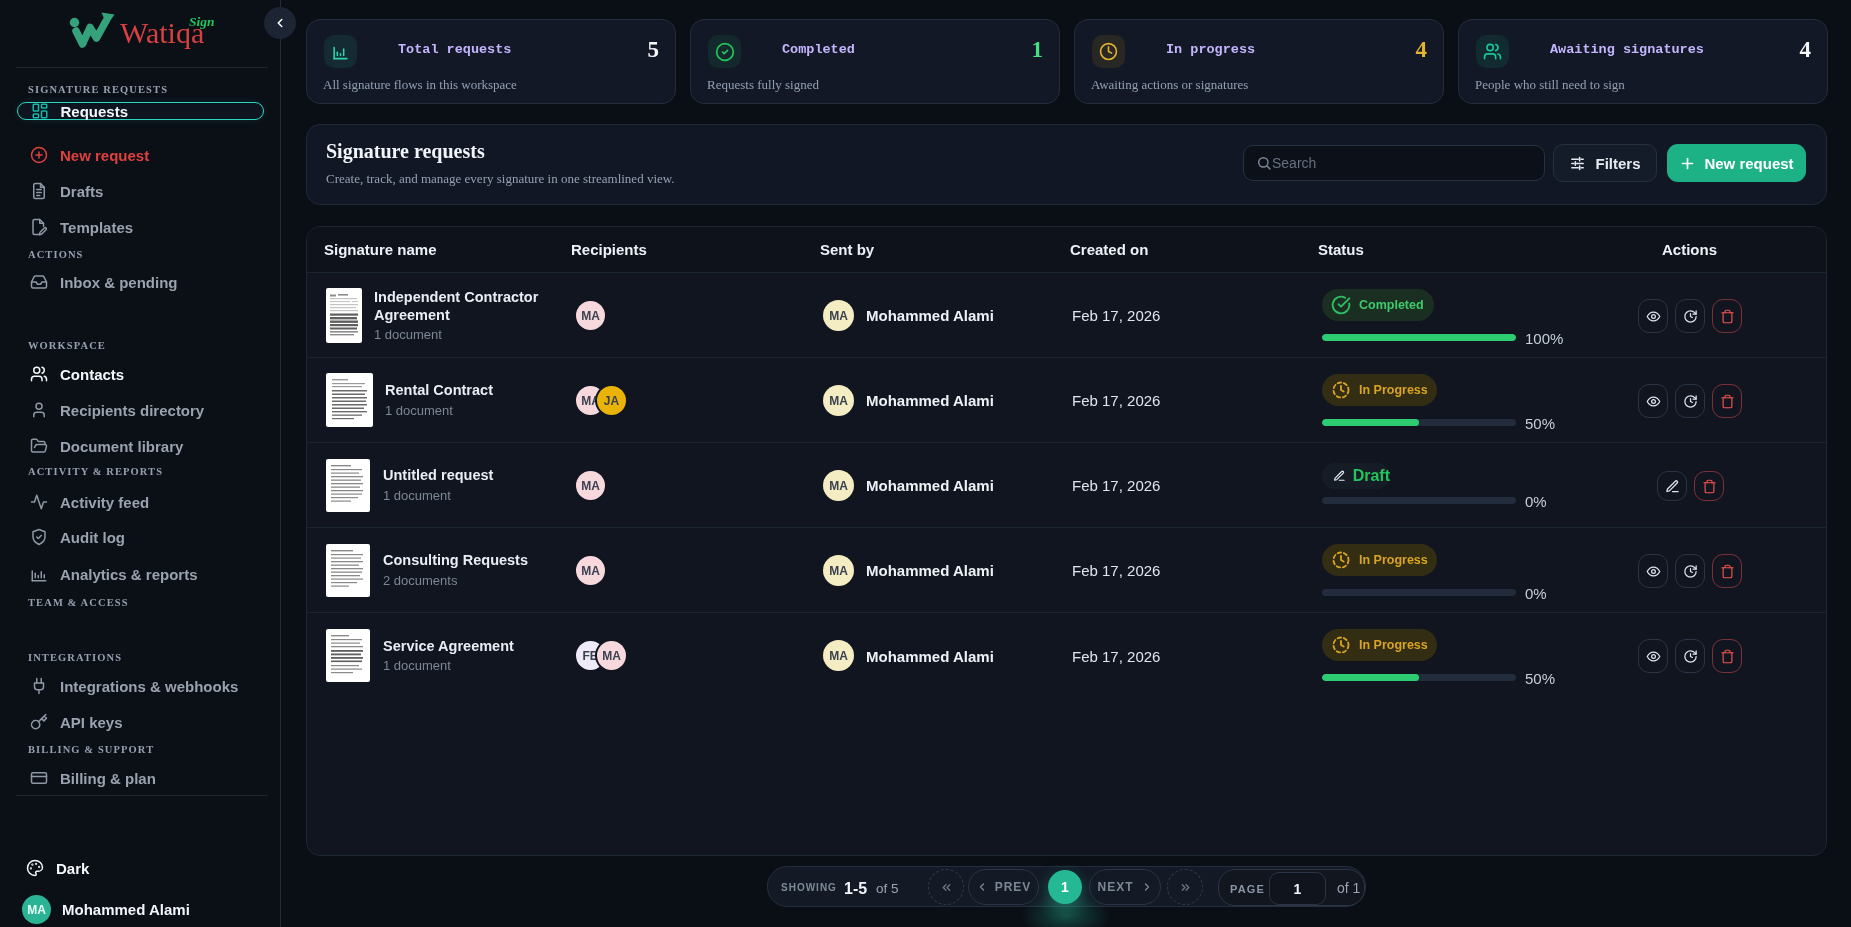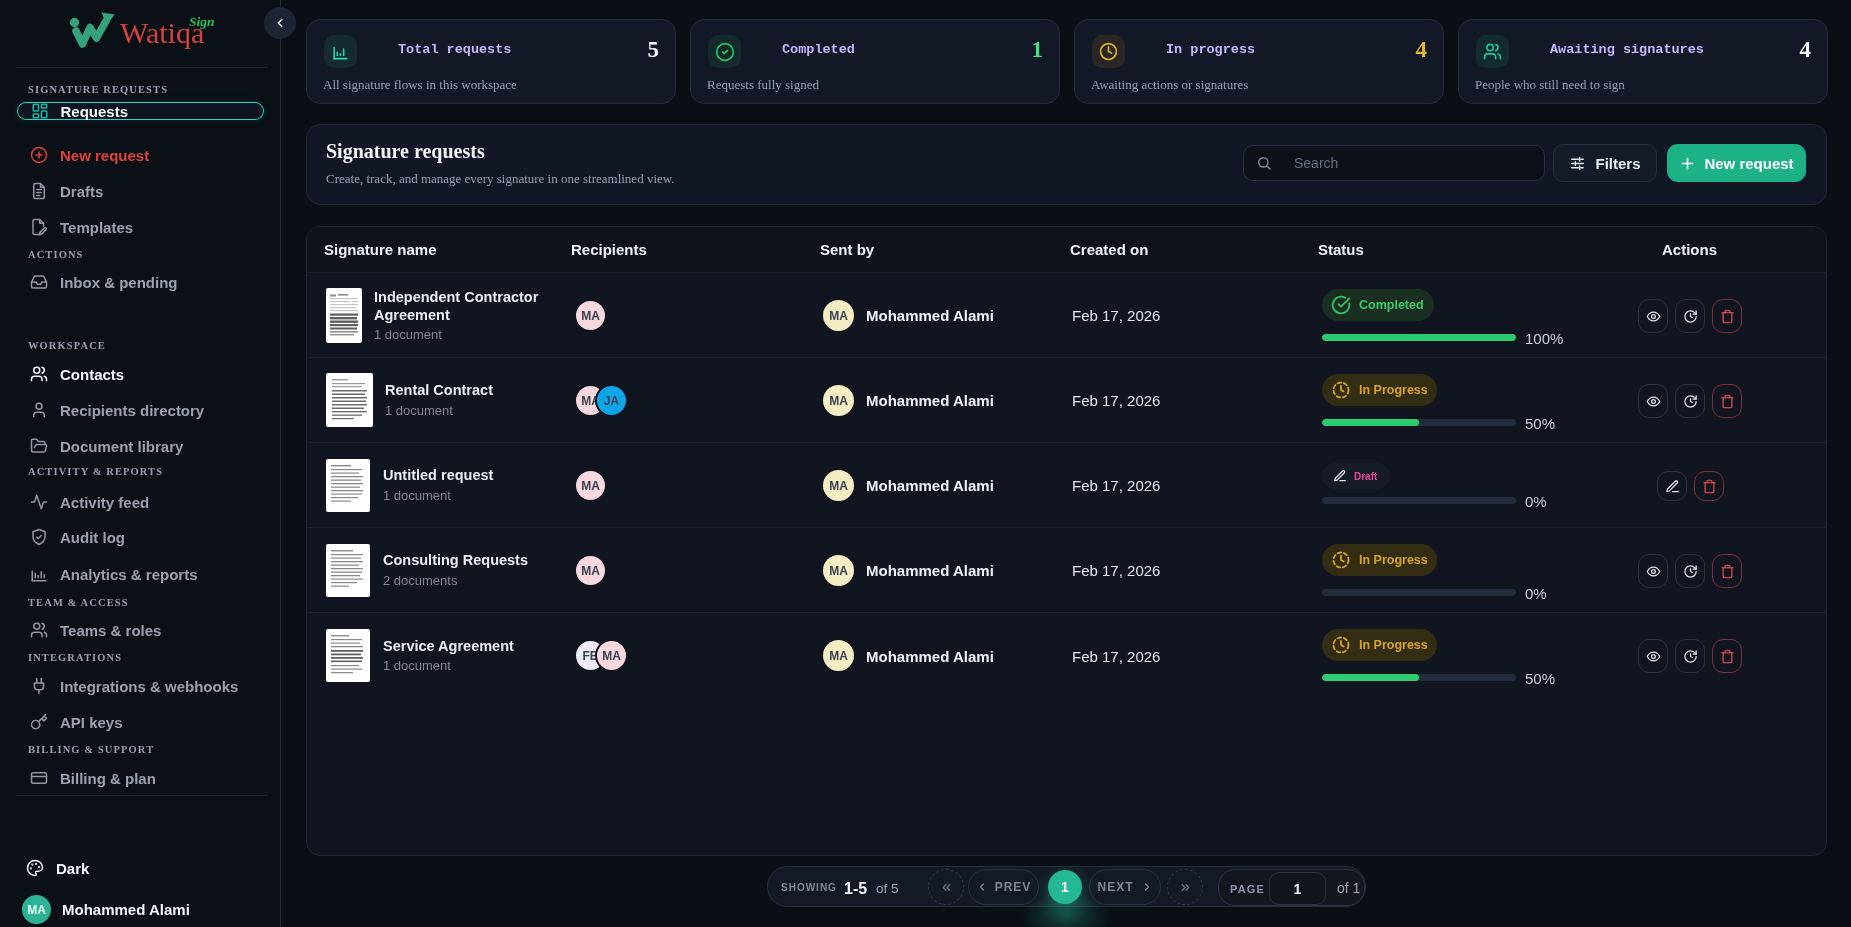--- a/index.html
+++ b/index.html
@@ -25,21 +25,21 @@
 .card .tile { position:absolute; left:17px; top:15px; width:33px; height:33px; border-radius:10px; display:flex; align-items:center; justify-content:center; }
 .card .ct { position:absolute; left:58px; top:22px; font-family:Liberation Mono, monospace; font-size:13.5px; font-weight:bold; color:#c4b5fd;margin-left:33px; }
 .card .cv { position:absolute; right:16px; top:17px; font-family:"Liberation Serif", serif; font-size:23px; font-weight:bold; color:#f6f8fb; }
 .card .cs { position:absolute; left:16px; top:57px; font-family:"Liberation Serif", serif; font-size:13px; color:#93a0b2; }
 
 
 #phead { position:absolute; left:306px; top:124px; width:1521px; height:81px; background:#111724; border:1px solid #202936; border-radius:14px; }
 #phead h1 { position:absolute; left:19px; top:15px; font-family:"Liberation Serif", serif; font-size:20px; font-weight:bold; color:#f2f5fa; }
 #phead .sub { position:absolute; left:19px; top:46px; font-family:"Liberation Serif", serif; font-size:13px; color:#94a1b1; }
 #search { position:absolute; left:936px; top:20px; width:302px; height:36px; background:#0c1119; border:1px solid #273142; border-radius:10px; display:flex; align-items:center; }
-#search .ph { color:#66707f; font-size:14px; margin-left:22px; }
+#search .ph { color:#66707f; font-size:14px; margin-left:0; }
 #filters { position:absolute; left:1246px; top:19px; width:104px; height:38px; background:#151c29; border:1px solid #273040; border-radius:10px; display:flex; align-items:center; justify-content:center; gap:9px; color:#e8ecf2; font-size:15px; font-weight:bold; }
 #newreq { position:absolute; left:1360px; top:19px; width:139px; height:38px; background:#1db186; border-radius:11px; display:flex; align-items:center; justify-content:center; gap:8px; color:#fff; font-size:15px; font-weight:bold; }
 
 
 #table { position:absolute; left:306px; top:226px; width:1521px; height:630px; background:#10151f; border:1px solid #1e2734; border-radius:14px; overflow:hidden; }
 #thead { position:absolute; left:0; top:0; width:100%; height:46px; background:#0d121b; border-bottom:1px solid #1b2431; }
 #thead div { position:absolute; top:14px; font-size:15px; font-weight:bold; color:#eef2f8; }
 .row { position:absolute; left:0; width:100%; height:85px; border-bottom:1px solid #1a2330; }
 .thumb { position:absolute; left:19px; background:#fff; border-radius:2px; }
 .nm { position:absolute; left:67px; font-size:14.5px; font-weight:bold; color:#e9eef5; line-height:17.5px; }
@@ -58,21 +58,21 @@
 .nmb .nm, .nmb .nd { position:static; }
 .nmb .nd { margin-top:3px; }
 .sentnm, .date { top:50%; transform:translateY(-50%); }
 .av { box-shadow:0 0 0 2px #10151f; }
 .av.sent { width:31px; height:31px; box-shadow:none; }
 .pill { top:16px; }
 .pill .pic { width:20px; height:20px; margin:0 8px 0 9px; }
 .pill .pic2 { width:14px; height:14px; margin:0 7px 0 11px; }
 .pgreen { background:#1a2f22; color:#3fca6b; }
 .pamber { background:#332d13; color:#d9a422; }
-.pdraft { background:#161c26; color:#ec4899; font-size:10px; height:26px; top:20px; border-radius:13px; }
+.pdraft { background:#161c26; color:#22c55e; font-size:16px; height:26px; top:20px; border-radius:13px; }
 .bar { top:61px; }
 .pct { top:57px; }
 
 
 #pag { position:absolute; left:767px; top:866px; width:599px; height:41px; background:#131a26; border:1px solid #242e3e; border-radius:20px; }
 #pag .glow { position:absolute; left:252px; top:26px; width:92px; height:46px; background:radial-gradient(ellipse at center, rgba(38,184,150,.35), rgba(38,184,150,0) 70%); }
 .pgc { position:absolute; top:2px; width:36px; height:36px; border-radius:50%; border:1px dashed #323c4d; display:flex; align-items:center; justify-content:center; }
 .pgp { position:absolute; top:2px; height:36px; border-radius:18px; border:1px solid #2b3444; display:flex; align-items:center; justify-content:center; gap:7px; color:#7c8795; font-size:12px; font-weight:bold; letter-spacing:1px; }
 </style>
 </head>
@@ -145,26 +145,20 @@
   <div class="sb-item" style="top:558px"><svg class="ic" viewBox="0 0 24 24" fill="none" stroke="#8f98a5" stroke-width="2" stroke-linecap="round" stroke-linejoin="round">
         <line x1="3" y1="21" x2="21" y2="21"></line>
         <line x1="3" y1="21" x2="3" y2="8"></line>
         <line x1="7" y1="17" x2="7" y2="11"></line>
         <line x1="11" y1="17" x2="11" y2="14"></line>
         <line x1="15" y1="17" x2="15" y2="9"></line>
         <line x1="19" y1="17" x2="19" y2="13"></line>
       </svg>Analytics &amp; reports</div>
 
   <div class="sb-label" style="top:596px">TEAM &amp; ACCESS</div>
-  <div class="sb-item" style="top:614px"><svg class="ic" viewBox="0 0 24 24" fill="none" stroke="#8f98a5" stroke-width="2" stroke-linecap="round" stroke-linejoin="round">
-        <path d="M16 21v-2a4 4 0 0 0-4-4H6a4 4 0 0 0-4 4v2"></path>
-        <circle cx="9" cy="7" r="4"></circle>
-        <path d="M22 21v-2a4 4 0 0 0-3-3.87"></path>
-        <path d="M16 3.13a4 4 0 0 1 0 7.75"></path>
-      </svg>Teams &amp; roles</div>
 
   <div class="sb-label" style="top:651px">INTEGRATIONS</div>
   <div class="sb-item" style="top:670px"><svg class="ic" viewBox="0 0 24 24" fill="none" stroke="#8f98a5" stroke-width="2" stroke-linecap="round" stroke-linejoin="round">
         <path d="M12 22v-5"></path>
         <path d="M9 8V2"></path>
         <path d="M15 8V2"></path>
         <path d="M18 8v5a4 4 0 0 1-4 4h-4a4 4 0 0 1-4-4V8z"></path>
       </svg>Integrations &amp; webhooks</div>
   <div class="sb-item" style="top:706px"><svg class="ic" viewBox="0 0 24 24" fill="none" stroke="#8f98a5" stroke-width="2" stroke-linecap="round" stroke-linejoin="round">
         <path d="M21 2l-2 2m-7.61 7.61a5.5 5.5 0 1 1-7.778 7.778 5.5 5.5 0 0 1 7.777-7.777zm0 0L15.5 7.5m0 0l3 3L22 7l-3-3m-3.5 3.5L19 4"></path>
@@ -365,21 +359,21 @@
             <rect x="6" y="41.5" width="30" height="1.3"></rect>
             <rect x="6" y="45" width="22" height="1.2"></rect>
           </g>
         </svg>
     </div>
     <div class="nmb" style="left:78px">
         <div class="nm">Rental Contract</div>
         <div class="nd">1 document</div>
       </div>
     <div class="av" style="left:269px; top:28px; background:#f7d9dd">MA</div>
-    <div class="av" style="left:290px; top:28px; background:#0ea5e9">JA</div>
+    <div class="av" style="left:290px; top:28px; background:#eab308">JA</div>
     <div class="av sent" style="left:516px; top:27px; background:#f4ecc2">MA</div>
     <div class="sentnm">Mohammed Alami</div>
     <div class="date">Feb 17, 2026</div>
     <div class="pill pamber" style="width:115px"><svg class="pic" viewBox="0 0 24 24" fill="none" stroke="#d9a422" stroke-width="2.2" stroke-linecap="round" stroke-linejoin="round">
           <circle cx="12" cy="12" r="9" stroke-dasharray="4.2 3.4"></circle>
           <polyline points="12 7 12 12 15.2 13.8"></polyline>
         </svg>In Progress</div>
     <div class="bar">
         <i style="width:97px"></i>
       </div>

